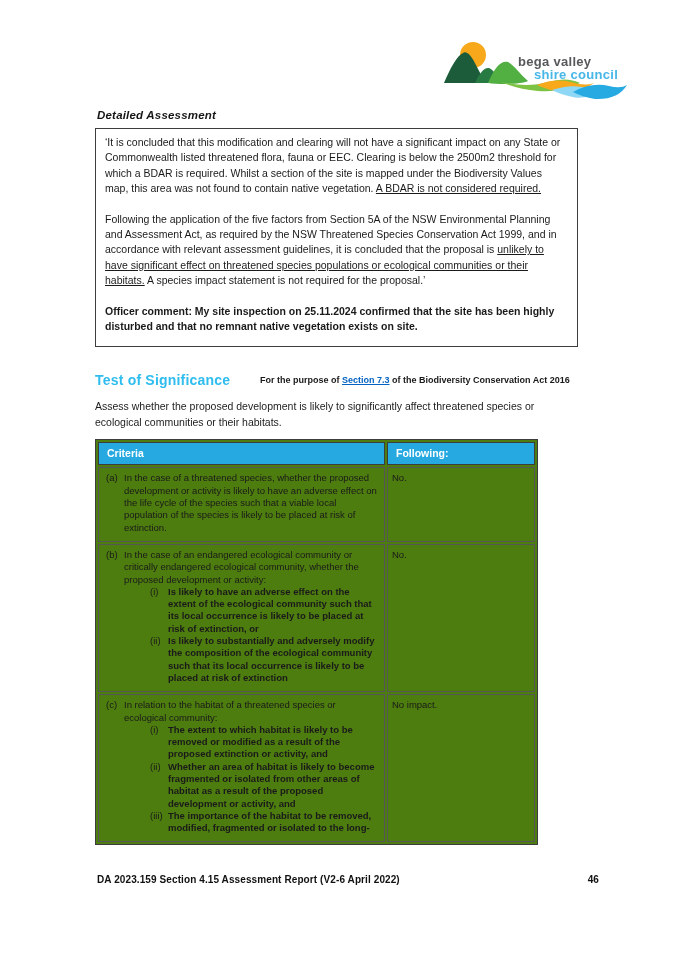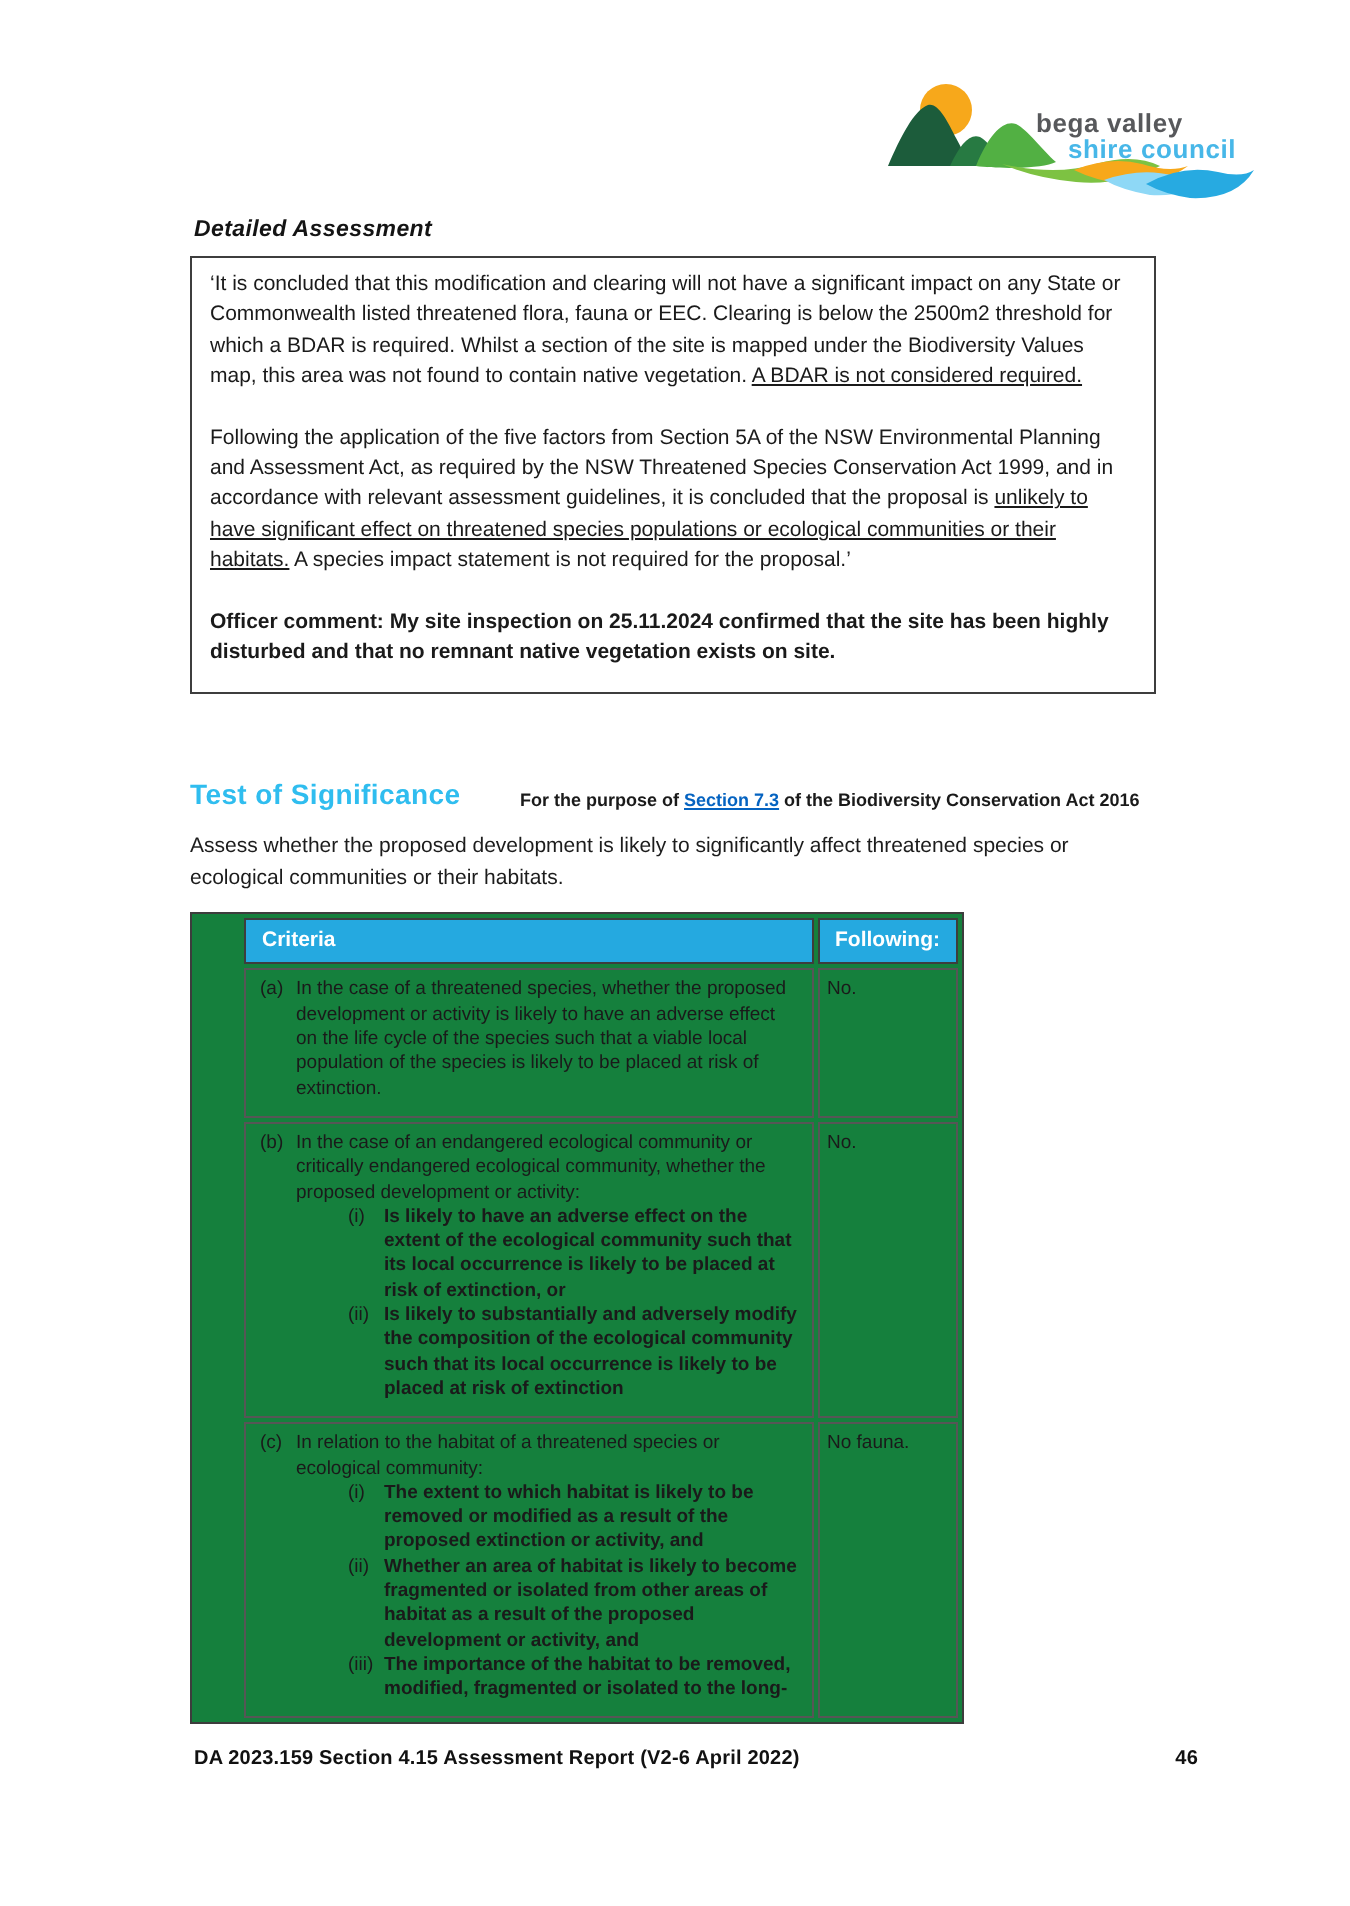--- a/index.html
+++ b/index.html
@@ -22,35 +22,34 @@
   }
 
   .quote-box {
     border: 1px solid #3d3d3d; padding: 6px 9px 12px 9px;
     font-size: 10.5px; line-height: 15.4px; color: #1a1a1a;
   }
   .quote-box p { margin: 0 0 15px 0; }
   .quote-box p:last-child { margin: 0; font-weight: bold; }
   .u { text-decoration: underline; }
 
-  .tos-row { display: flex; align-items: flex-end; margin-top: 42px; }
+  .tos-row { display: flex; align-items: center; margin-top: 25px; }
   .tos-title {
     flex: 0 0 165px; font-size: 14px; font-weight: bold;
     color: #2fbdef; letter-spacing: 0.2px;
   }
   .purpose { font-size: 9px; color: #1a1a1a; font-weight: bold; }
   .purpose a { color: #0563c1; text-decoration: underline; cursor: pointer; }
 
   .assess { font-size: 10.5px; line-height: 15.5px; margin: 11px 0 0 0; }
 
   table.criteria {
-    margin-top: 9px; width: 387px; background: #15803d;
+    margin-top: 9px; width: 443px; background: #4d7c0f;
     border-collapse: separate; border-spacing: 2px;
     border: 1px solid #3d3d3d;
-    padding-left: 24px;
   }
   table.criteria th {
     background: #25a9e0; color: #ffffff; font-size: 10.5px; font-weight: bold;
     text-align: left; padding: 4px 8px 5px 8px; border: 1px solid #3d3d3d;
   }
   th.col-criteria { width: 287px; }
   table.criteria td {
     border: 1px solid #565656; vertical-align: top;
     padding: 4px 6px 7px 4px; font-size: 9.5px; line-height: 12.3px; color: #1a1a1a;
   }
@@ -155,21 +154,21 @@
                   <span class="sub-marker">(ii)</span>
                   <span class="sub-text">Whether an area of habitat is likely to become fragmented or isolated from other areas of habitat as a result of the proposed development or activity, and</span>
                 </div>
                 <div class="sub">
                   <span class="sub-marker">(iii)</span>
                   <span class="sub-text">The importance of the habitat to be removed, modified, fragmented or isolated to the long-</span>
                 </div>
               </div>
             </div>
           </td>
-          <td class="response-cell">No fauna.</td>
+          <td class="response-cell">No impact.</td>
         </tr>
       </tbody>
     </table>
 
   </div>
 
   <div class="footer">
     <span>DA 2023.159 Section 4.15 Assessment Report (V2-6 April 2022)</span>
     <span>46</span>
   </div>

